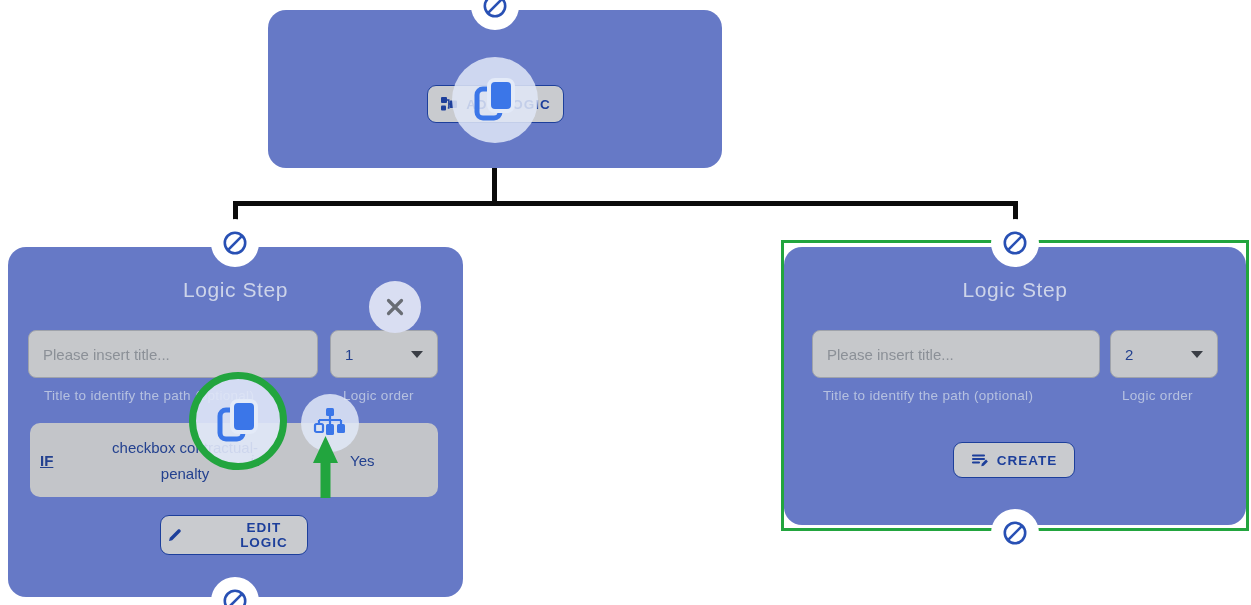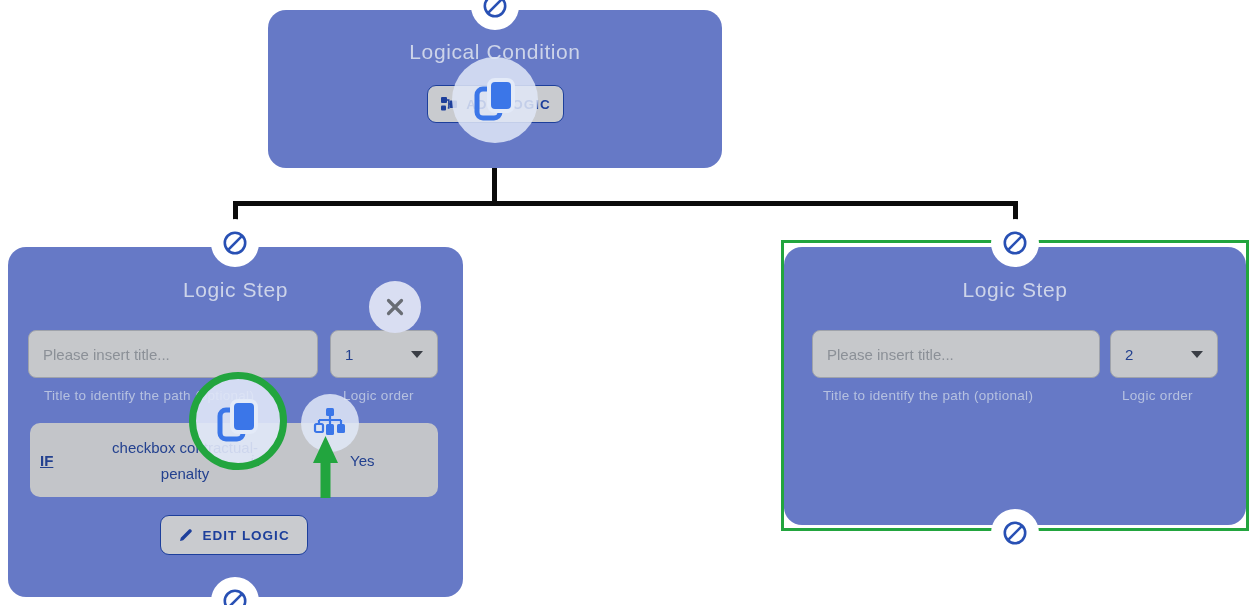--- a/index.html
+++ b/index.html
@@ -44,21 +44,20 @@
 <div class="canvas">
 
   <div class="line" style="left:492px; top:168px; width:5px; height:38px;"></div>
   <div class="line" style="left:233px; top:201px; width:785px; height:5px;"></div>
   <div class="line" style="left:233px; top:201px; width:5px; height:33px;"></div>
   <div class="line" style="left:1013px; top:201px; width:5px; height:33px;"></div>
 
   <div class="hl-rect" style="left:781px; top:240px; width:468px; height:291px;"></div>
 
   <div class="card" style="left:268px; top:10px; width:454px; height:158px;"></div>
-  <div class="node-title" style="left:268px; top:40px; width:454px;">Logical Condition</div>
   <button class="btn" style="left:427px; top:85px; width:137px; height:38px;">
     <span style="display:flex;">
       <svg width="18" height="16" viewBox="0 0 18 16">
         <rect x="1" y="1" width="6" height="6" rx="1" fill="#1d3f9b"></rect>
         <rect x="1" y="9.5" width="5" height="5" rx="1" fill="#1d3f9b"></rect>
         <rect x="9.5" y="4.5" width="7.5" height="7.5" rx="1" fill="#1d3f9b"></rect>
         <path d="M7 4 h1.8 v8 h-1 M8.8 8 h1.5" stroke="#1d3f9b" stroke-width="1.4" fill="none"></path>
       </svg>
     </span>
     <span>ADD LOGIC</span>
@@ -82,40 +81,49 @@
   </div>
   <div class="help" style="left:44px; top:388px;">Title to identify the path (optional)</div>
   <div class="help" style="left:343px; top:388px;">Logic order</div>
 
   <div class="cond-row" style="left:30px; top:423px; width:408px; height:74px;"></div>
   <div class="cond-token" style="left:40px; top:452px; font-weight:bold;text-decoration:underline;">IF</div>
   <div class="cond-token" style="left:110px; top:460px; width:150px; transform:translateY(-50%); text-align:center; line-height:25.5px;">checkbox contractual-penalty</div>
   <div class="cond-token" style="left:250px; top:452px; font-style:italic;">is</div>
   <div class="cond-token" style="left:350px; top:452px;">Yes</div>
 
-  <button class="btn" style="left:160px; top:515px; width:148px; height:40px;">
+  <button class="btn" style="left:160px; top:515px; width:148px; height:40px;gap:44px;">
     <span style="display:flex;">
       <svg width="16" height="16" viewBox="0 0 16 16">
         <path d="M2 14 L2.8 10.8 L11 2.6 C11.5 2.1 12.4 2.1 12.9 2.6 L13.4 3.1 C13.9 3.6 13.9 4.5 13.4 5 L5.2 13.2 Z" fill="#1d3f9b"></path>
       </svg>
     </span>
     <span>EDIT LOGIC</span>
   </button>
 
   <div class="card" style="left:784px; top:247px; width:462px; height:278px;"></div>
   <div class="node-title" style="left:784px; top:278px; width:462px;">Logic Step</div>
 
   <input class="text-field" style="left: 812px; top: 330px; width: 288px; height: 48px;" placeholder="Please insert title...">
   <div class="select" style="left:1110px; top:330px; width:108px; height:48px;">
     <span>2</span>
     <span class="caret"></span>
   </div>
   <div class="help" style="left:823px; top:388px;">Title to identify the path (optional)</div>
   <div class="help" style="left:1122px; top:388px;">Logic order</div>
 
+  <button class="btn" style="left:953px; top:442px; width:122px; height:36px;">
+    <span style="display:flex;">
+      <svg width="18" height="18" viewBox="0 0 18 18">
+        <path d="M2 4.5 h11 M2 8 h11 M2 11.5 h6" stroke="#1d3f9b" stroke-width="2.1" stroke-linecap="round"></path>
+        <path d="M10.3 15.2 l0.5-2.4 4.2-4.2 1.9 1.9 -4.2 4.2 z" fill="#1d3f9b"></path>
+      </svg>
+    </span>
+    <span>CREATE</span>
+  </button>
 
   <div class="block-circle" style="left:471px; top:-18px;">
     <svg width="26" height="26" viewBox="0 0 26 26">
       <circle cx="13" cy="13" r="10.2" stroke="#2850b4" stroke-width="2.6" fill="none"></circle>
       <line x1="5.9" y1="20.1" x2="20.1" y2="5.9" stroke="#2850b4" stroke-width="2.6"></line>
     </svg>
   </div>
   <div class="block-circle" style="left:211px; top:219px;">
     <svg width="26" height="26" viewBox="0 0 26 26">
       <circle cx="13" cy="13" r="10.2" stroke="#2850b4" stroke-width="2.6" fill="none"></circle>

